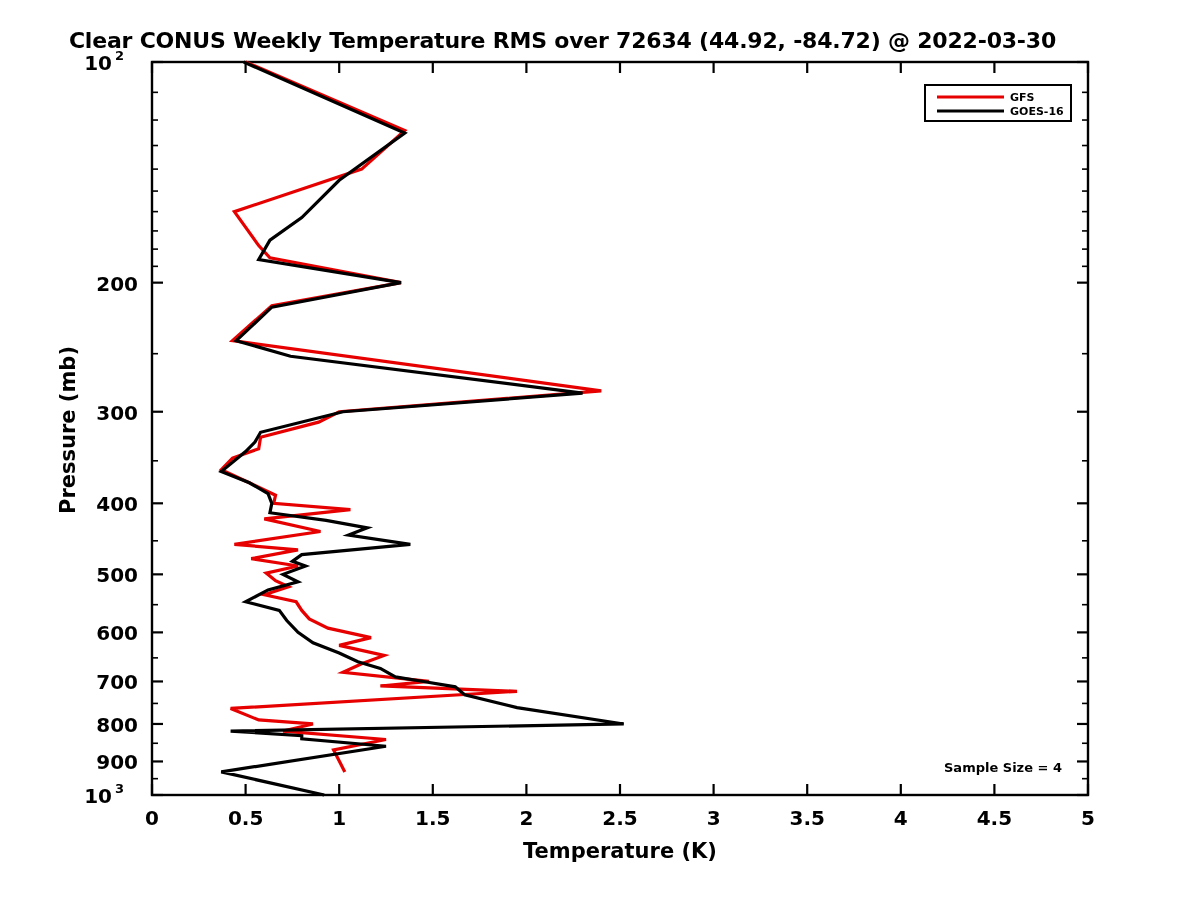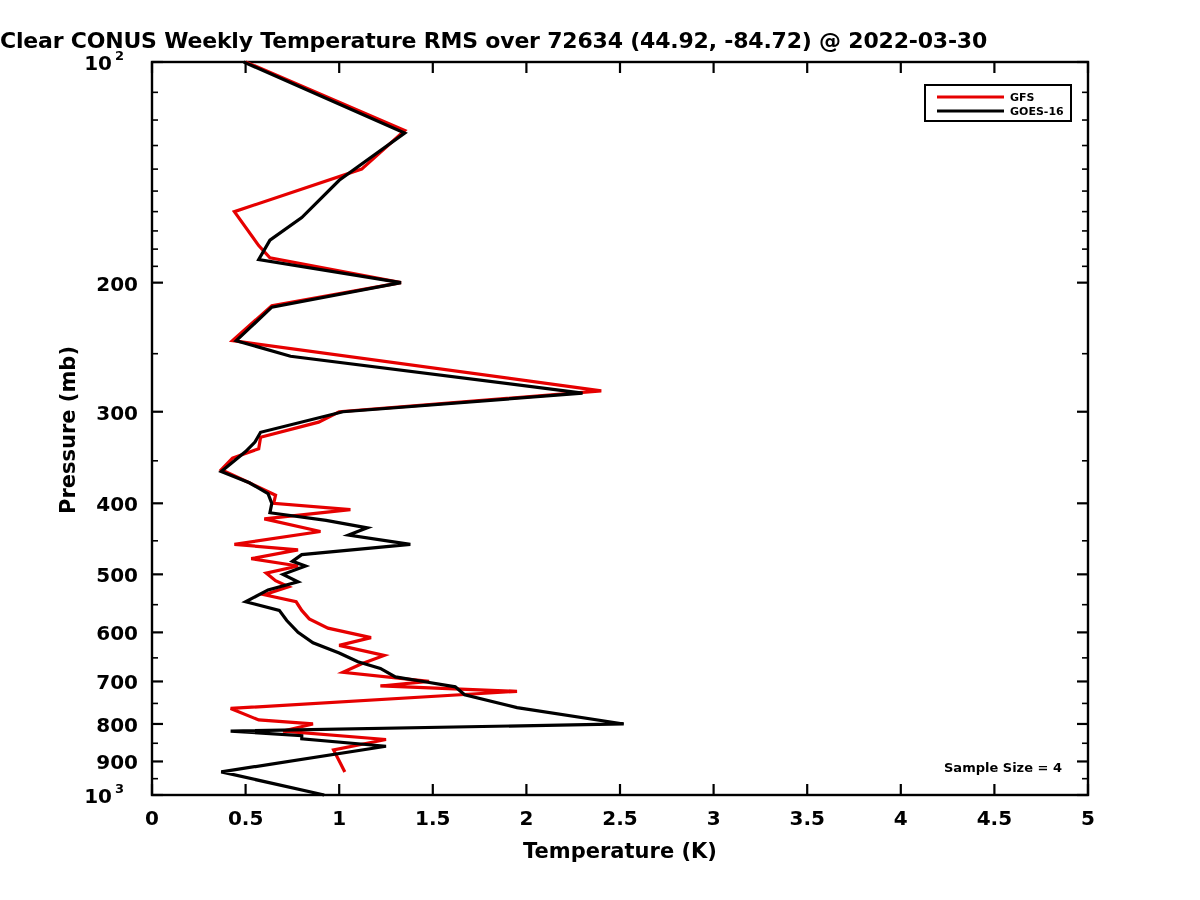--- a/index.html
+++ b/index.html
@@ -18,21 +18,21 @@
     position: relative;
     width: 1200px;
     height: 900px;
     background: #ffffff;
   }
   #chart-title {
     position: absolute;
     left: 0;
     top: 28px;
     width: 1056px;
-    text-align: left;
+    text-align: right;
     font-family: "DejaVu Sans", sans-serif;
     font-size: 22px;
     font-weight: bold;
     color: #000000;
     letter-spacing: -0.2px;
     white-space: nowrap;
   }
   #plot-svg {
     position: absolute;
     left: 0;

